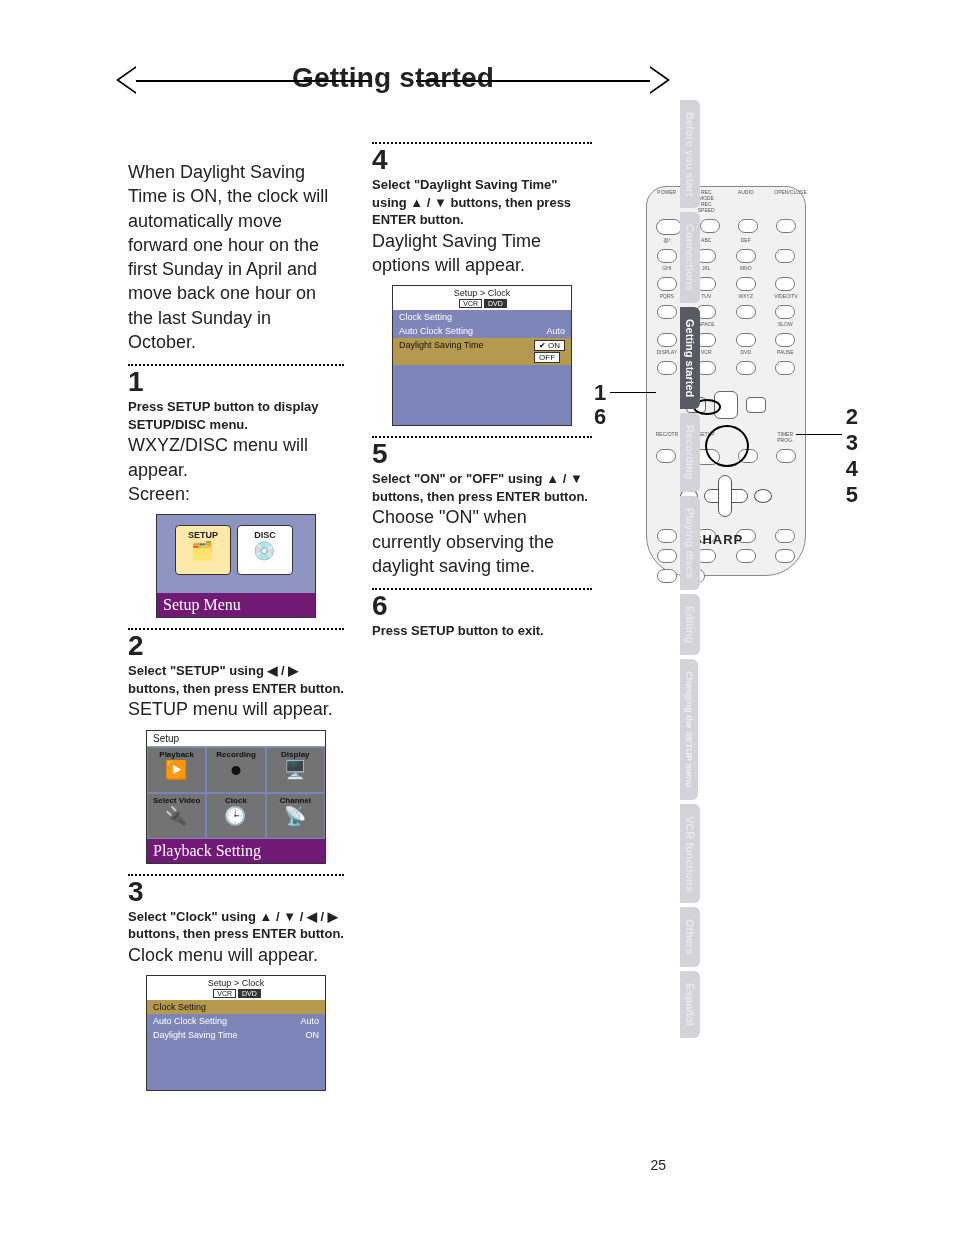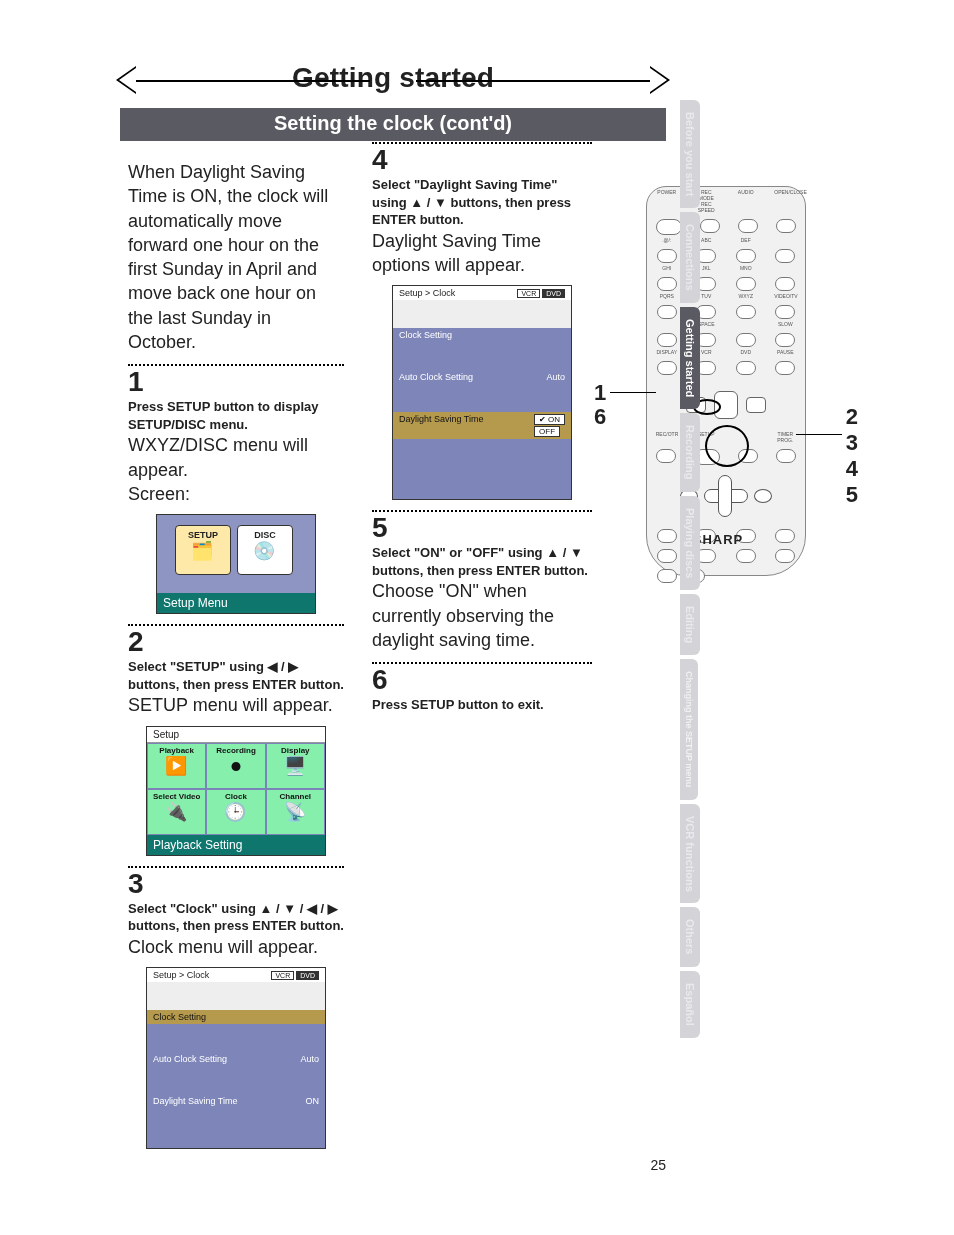--- a/index.html
+++ b/index.html
@@ -29,44 +29,44 @@
   p.body { font-size: 18px; line-height: 1.35; }
   .indent { }
   .dotrule { border: 0; border-top: 2px dotted #000; margin: 10px 0 2px; }
   .bignum { font-size: 28px; font-weight: 800; line-height: 1; }
   .stepblock { margin-top: 2px; }
   .stepbold { font-weight: 700; font-size: 13px; line-height: 1.35; }
   .arrow { font-family: "Arial"; }
 
   
   .screenshot { border: 1px solid #333; background: #eee; font-size: 9px; color: #222; }
-  .ss-cap { background: #0f766e; color: #fff; padding: 3px 6px; font-size: 12px; }
+  .ss-cap { background: #701a75; color: #fff; padding: 3px 6px; font-size: 16px; font-family: Liberation Serif, serif; }
 
   
   .screen1 { width: 160px; margin: 8px auto 0; }
   .screen1 .disp { background: #8f95c2; height: 78px; position: relative; }
   .screen1 .tile { position:absolute; width:56px; height:50px; top:10px; background:#fff; border:1px solid #333; border-radius:4px; font-size:9px; font-weight:700; text-align:center; padding-top:4px; }
   .screen1 .tile.l{ left:18px; background:#ffe9a8;}
   .screen1 .tile.r{ right:22px;}
   .screen1 .tile .ic{ font-size:18px; line-height:22px;}
 
   
   .screen2 { width: 180px; margin: 8px auto 0; }
   .screen2 .titlebar { background:#fff; border-bottom:1px solid #999; padding:2px 6px; font-size:10px; }
-  .screen2 .grid { display:grid; grid-template-columns:repeat(3,1fr); background:#86efac;}
+  .screen2 .grid { display:grid; grid-template-columns:repeat(3,1fr); background:#737373;}
   .screen2 .cell{ border:1px solid #7a84b8; height:46px; font-size:8px; font-weight:700; text-align:center; padding-top:2px; color:#111;}
   .screen2 .cell .ic{ font-size:18px; display:block; line-height:22px;}
 
   
   .screen3 { width: 180px; margin: 8px auto 0; }
-  .screen3 .titlebar{ background:#fff; padding:2px 6px; font-size:9px; display:flex; justify-content:space-between; align-items:center;}
+  .screen3 .titlebar{ background:#fff; padding:2px 6px; font-size:9px; display:flex; justify-content:space-between; align-items:center;flex-direction:column;}
   .badge{ display:inline-block; font-size:7px; padding:0 3px; border:1px solid #333; margin-left:2px; color:#111; background:#fff;}
   .badge.inv{ background:#333; color:#fff;}
   .screen3 .list{ background:#7e86b9; min-height:90px; padding-bottom:40px;}
-  .screen3 .row{ display:flex; justify-content:space-between; padding:2px 6px; font-size:9px; color:#fff;margin-top:28px; }
+  .screen3 .row{ display:flex; justify-content:space-between; padding:2px 6px; font-size:9px; color:#fff; }
   .screen3 .row.sel{ background:#b59a4d; color:#111;}
   .optbox{ display:inline-block; background:#fff; color:#111; border:1px solid #333; font-size:8px; padding:0 4px; margin-left:2px;}
   .optbox.on::before{content:"✔ "; color:#000; font-size:8px;}
 
   
   .remote-wrap { position:absolute; top:186px; left:628px; width:196px; }
   .remote { width:160px; height:390px; margin:0 auto; border:1px solid #888; border-radius:20px 20px 40px 40px; background:#f1f1f1; position:relative; }
   .btnrow{ display:flex; justify-content:space-around; margin-top:6px;}
   .rbtn{ width:20px; height:14px; border:1px solid #777; border-radius:7px; background:#fff;}
   .rbtn.big{ width:26px; height:16px; border-radius:9px;}
@@ -107,21 +107,20 @@
 <div class="page">
 
   <div class="header-wrap">
     <div class="bracket-line left"></div>
     <div class="bracket-line right"></div>
     <span class="bracket-chevron l"></span>
     <span class="bracket-chevron r"></span>
     <div class="header-title">Getting started</div>
   </div>
 
-  <div class="subhead-bar">Setting the clock (cont'd)</div>
 
   <div class="col1">
     <p class="body" style="margin-top:18px;">When Daylight Saving Time is ON, the clock will automatically move forward one hour on the first Sunday in April and move back one hour on the last Sunday in October.</p>
 
     <hr class="dotrule">
     <div class="bignum">1</div>
     <div class="stepblock">
       <p class="stepbold">Press SETUP button to display SETUP/DISC menu.</p>
       <p class="body">WXYZ/DISC menu will appear.</p>
       <p class="body indent">Screen:</p>

